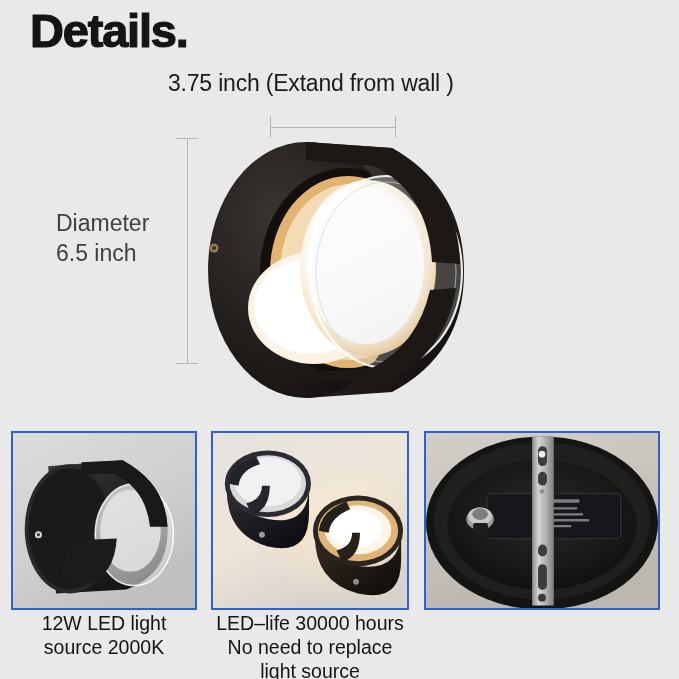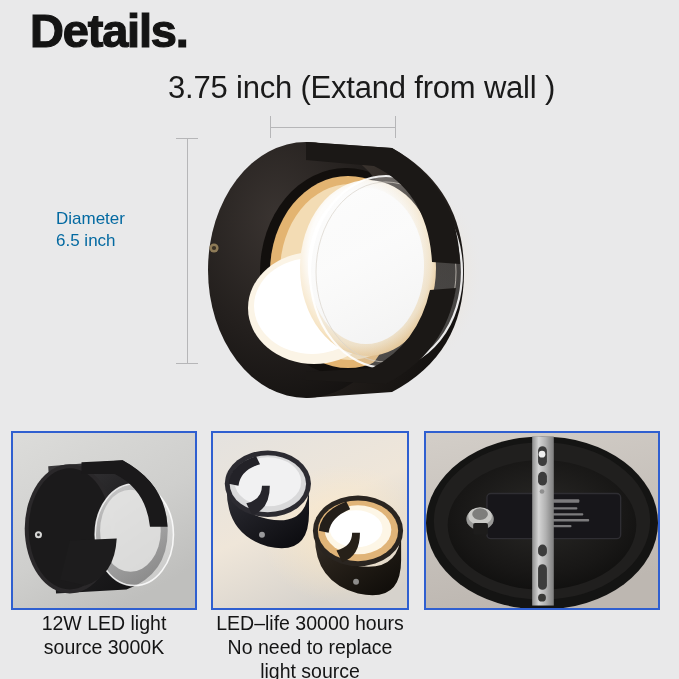--- a/index.html
+++ b/index.html
@@ -40,21 +40,21 @@
   .hero {
     position: absolute;
     left: 0; top: 60px;
     width: 679px; height: 360px;
   }
 
   .dim-top-label {
     position: absolute;
     left: 168px;
     top: 10px;
-    font-size: 31px;
+    font-size: 23px;
     color: #1a1a1a;
     white-space: pre;
     letter-spacing: -0.2px;
   }
 
   
   .dim-h {
     position: absolute;
     left: 270px;
     top: 56px;
@@ -96,23 +96,23 @@
     width: 22px; height: 1px;
     background: #b6b6b8;
   }
   .dim-v .cap.top { top: 0; }
   .dim-v .cap.bottom { top: 225px; }
 
   .dim-left-label {
     position: absolute;
     left: 56px;
     top: 148px;
-    font-size: 17px;
+    font-size: 23px;
     line-height: 1.32;
-    color: #0369a1;
+    color: #404040;
     text-align: left;
   }
 
   .hero-photo {
     position: absolute;
     left: 196px;
     top: 62px;
     width: 284px;
     height: 290px;
   }
@@ -395,19 +395,19 @@
           <ellipse cx="55" cy="83" rx="8" ry="6" fill="#7e7e7c"></ellipse>
           <rect x="48" y="92" width="15" height="12" rx="2" fill="#1d1c1b"></rect>
         </g>
         <circle cx="118" cy="168" r="4" fill="#3a3a38"></circle>
       </svg>
     </div>
   </div>
 
   <div class="captions">
     <div class="caption c1">12W LED light
-source 3000K</div>
+source 2000K</div>
     <div class="caption c2">LED–life 30000 hours
 No need to replace
 light  source</div>
   </div>
 
 </div>
 
 </body></html>

